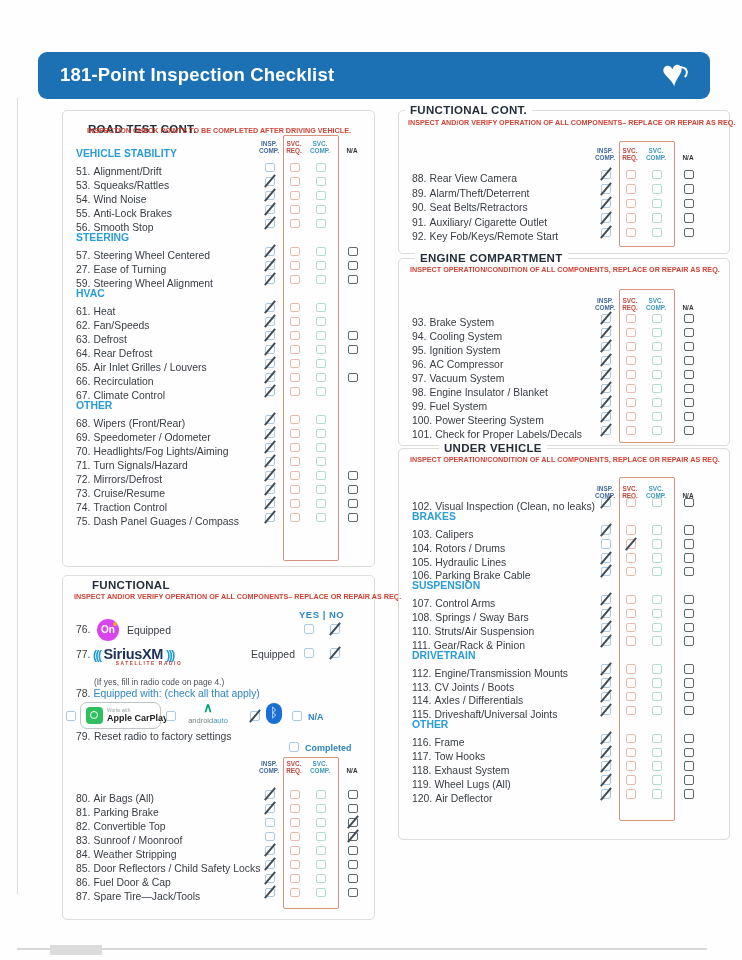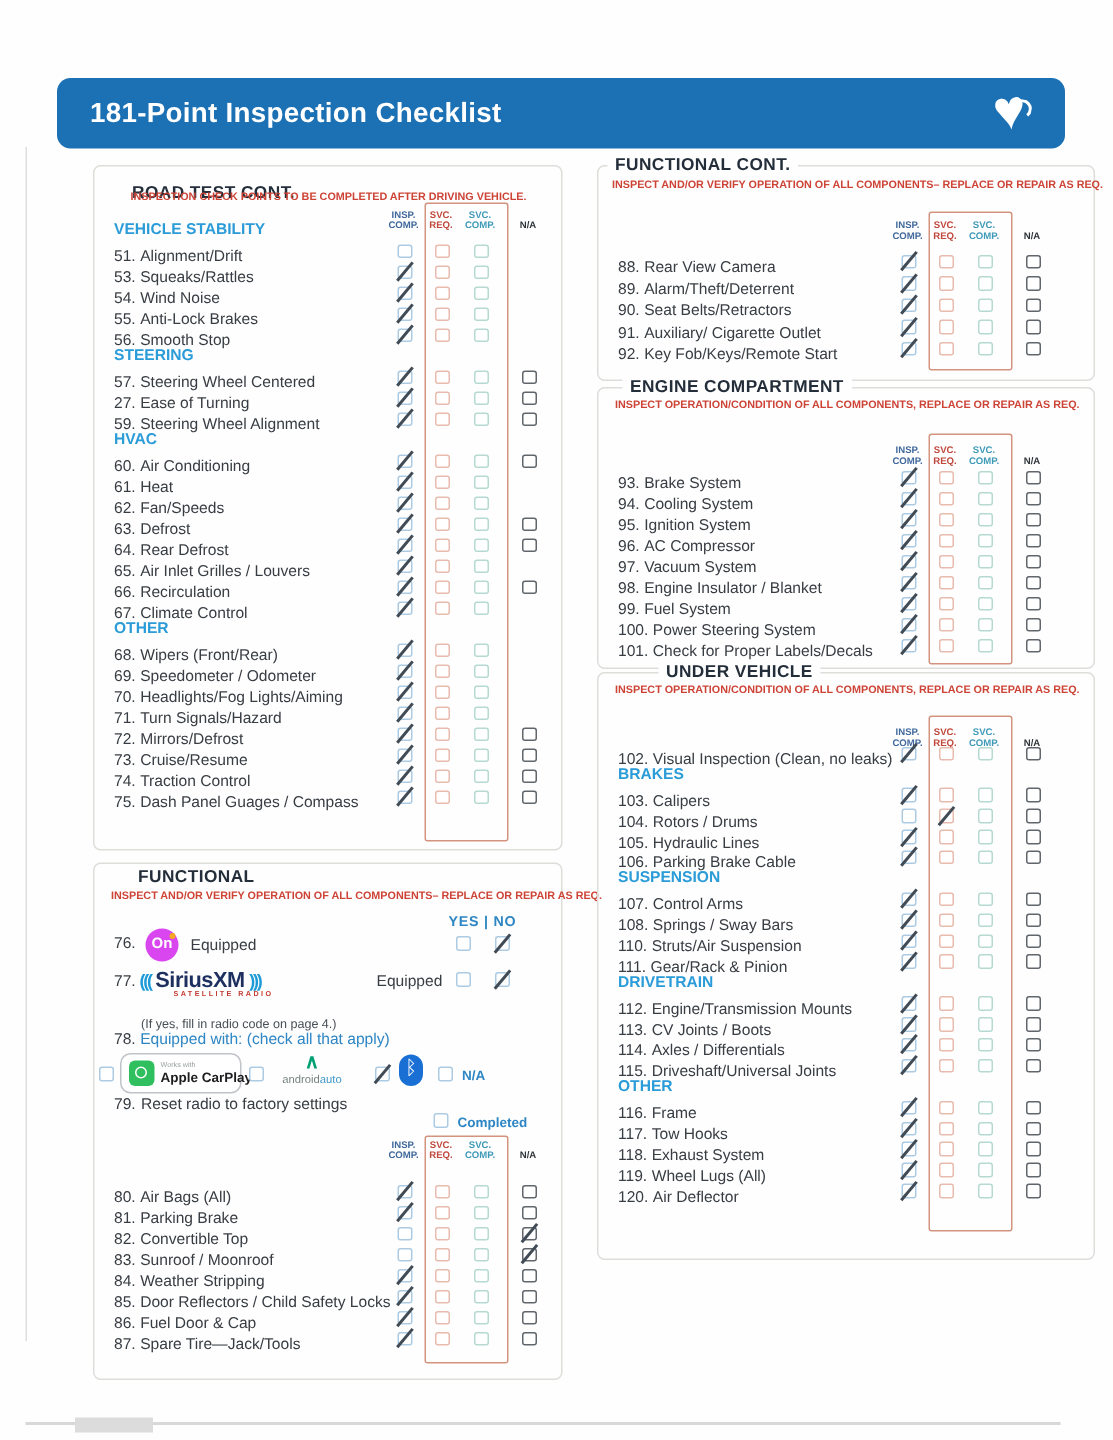--- a/index.html
+++ b/index.html
@@ -161,21 +161,20 @@
       <div class="irow"><span class="num">51.</span><span class="lbl">Alignment/Drift</span><span class="cb cb-insp"></span><span class="cb cb-req"></span><span class="cb cb-comp"></span></div>
       <div class="irow"><span class="num">53.</span><span class="lbl">Squeaks/Rattles</span><span class="cb cb-insp checked"></span><span class="cb cb-req"></span><span class="cb cb-comp"></span></div>
       <div class="irow"><span class="num">54.</span><span class="lbl">Wind Noise</span><span class="cb cb-insp checked"></span><span class="cb cb-req"></span><span class="cb cb-comp"></span></div>
       <div class="irow"><span class="num">55.</span><span class="lbl">Anti-Lock Brakes</span><span class="cb cb-insp checked"></span><span class="cb cb-req"></span><span class="cb cb-comp"></span></div>
       <div class="irow"><span class="num">56.</span><span class="lbl">Smooth Stop</span><span class="cb cb-insp checked"></span><span class="cb cb-req"></span><span class="cb cb-comp"></span></div>
       <div class="subhead">STEERING</div>
       <div class="irow"><span class="num">57.</span><span class="lbl">Steering Wheel Centered</span><span class="cb cb-insp checked"></span><span class="cb cb-req"></span><span class="cb cb-comp"></span><span class="cb cb-na"></span></div>
       <div class="irow"><span class="num">27.</span><span class="lbl">Ease of Turning</span><span class="cb cb-insp checked"></span><span class="cb cb-req"></span><span class="cb cb-comp"></span><span class="cb cb-na"></span></div>
       <div class="irow"><span class="num">59.</span><span class="lbl">Steering Wheel Alignment</span><span class="cb cb-insp checked"></span><span class="cb cb-req"></span><span class="cb cb-comp"></span><span class="cb cb-na"></span></div>
       <div class="subhead">HVAC</div>
-      <div class="irow"><span class="num">60.</span><span class="lbl">Air Conditioning</span><span class="cb cb-insp checked"></span><span class="cb cb-req"></span><span class="cb cb-comp"></span><span class="cb cb-na"></span></div>
       <div class="irow"><span class="num">61.</span><span class="lbl">Heat</span><span class="cb cb-insp checked"></span><span class="cb cb-req"></span><span class="cb cb-comp"></span></div>
       <div class="irow"><span class="num">62.</span><span class="lbl">Fan/Speeds</span><span class="cb cb-insp checked"></span><span class="cb cb-req"></span><span class="cb cb-comp"></span></div>
       <div class="irow"><span class="num">63.</span><span class="lbl">Defrost</span><span class="cb cb-insp checked"></span><span class="cb cb-req"></span><span class="cb cb-comp"></span><span class="cb cb-na"></span></div>
       <div class="irow"><span class="num">64.</span><span class="lbl">Rear Defrost</span><span class="cb cb-insp checked"></span><span class="cb cb-req"></span><span class="cb cb-comp"></span><span class="cb cb-na"></span></div>
       <div class="irow"><span class="num">65.</span><span class="lbl">Air Inlet Grilles / Louvers</span><span class="cb cb-insp checked"></span><span class="cb cb-req"></span><span class="cb cb-comp"></span></div>
       <div class="irow"><span class="num">66.</span><span class="lbl">Recirculation</span><span class="cb cb-insp checked"></span><span class="cb cb-req"></span><span class="cb cb-comp"></span><span class="cb cb-na"></span></div>
       <div class="irow"><span class="num">67.</span><span class="lbl">Climate Control</span><span class="cb cb-insp checked"></span><span class="cb cb-req"></span><span class="cb cb-comp"></span></div>
       <div class="subhead">OTHER</div>
       <div class="irow"><span class="num">68.</span><span class="lbl">Wipers (Front/Rear)</span><span class="cb cb-insp checked"></span><span class="cb cb-req"></span><span class="cb cb-comp"></span></div>
       <div class="irow"><span class="num">69.</span><span class="lbl">Speedometer / Odometer</span><span class="cb cb-insp checked"></span><span class="cb cb-req"></span><span class="cb cb-comp"></span></div>

